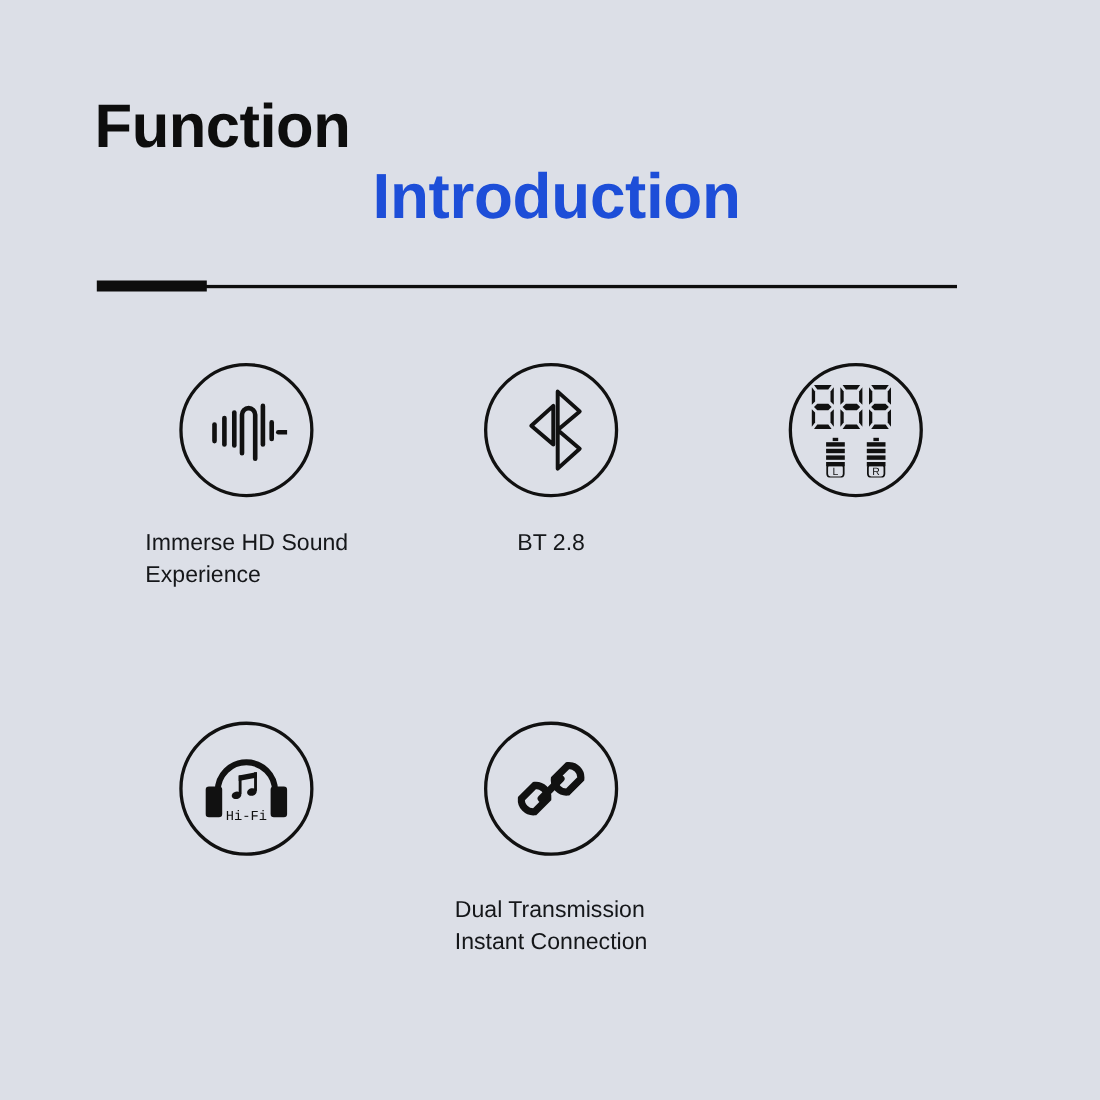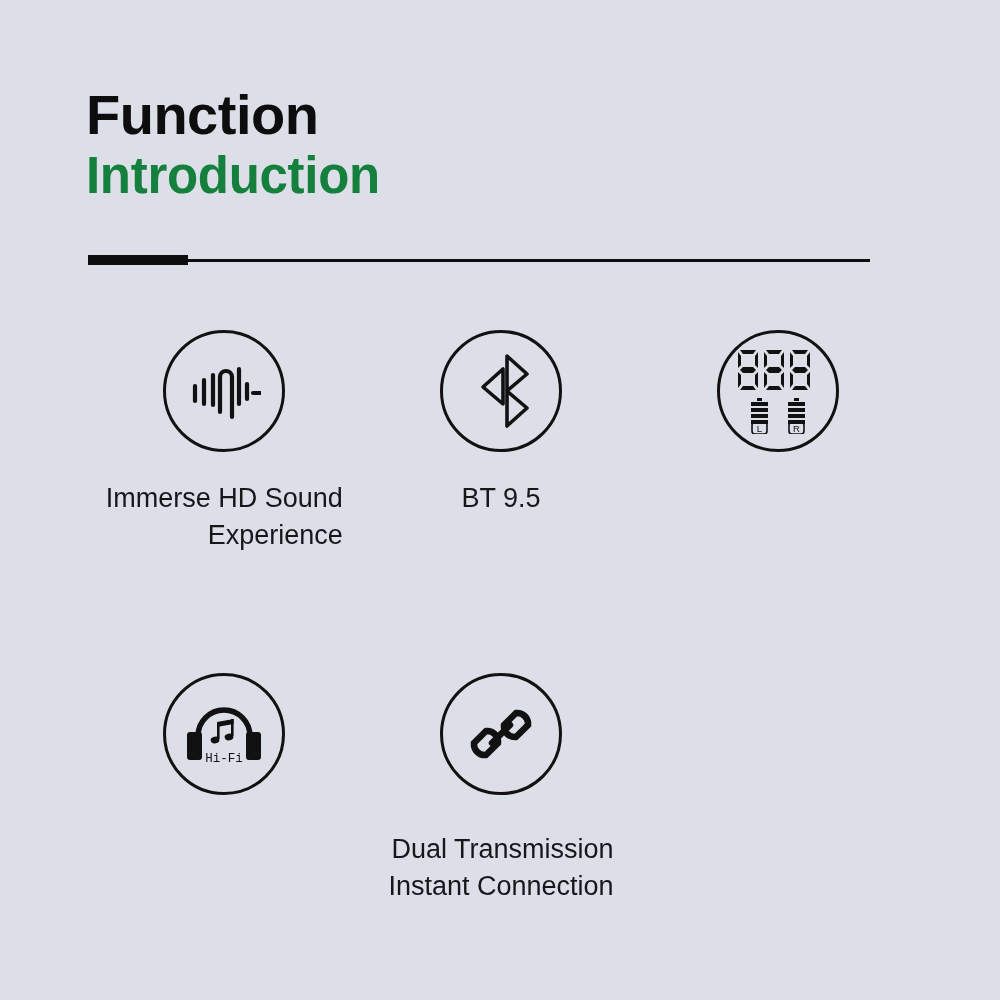--- a/index.html
+++ b/index.html
@@ -32,27 +32,28 @@
   }
   .heading-line1 {
     font-size: 56px;
     font-weight: bold;
     line-height: 1.05;
     letter-spacing: -0.5px;
     color: #0d0d0d;
     white-space: nowrap;
   }
   .heading-line2 {
-    font-size: 51px;
+    font-size: 58px;
     font-weight: bold;
     line-height: 1.12;
     letter-spacing: -0.3px;
-    color: #15803d;
+    color: #1d4ed8;
     white-space: nowrap;
     margin-top: 2px;
+    text-align: center;
   }
 
   
   .divider {
     position: absolute;
     left: 88px;
     top: 255px;
     width: 782px;
     height: 10px;
   }
@@ -94,22 +95,22 @@
     border: 3.5px solid #111111;
     border-radius: 50%;
     display: flex;
     align-items: center;
     justify-content: center;
     box-sizing: border-box;
     background: transparent;
   }
   .caption {
     margin-top: 28px;
-    text-align: right;
-    font-size: 27px;
+    text-align: left;
+    font-size: 21px;
     line-height: 1.38;
     color: #15171a;
     white-space: pre-line;
     font-weight: normal;
   }
   .row2 .caption {
     margin-top: 36px;
   }
   .icon-svg {
     display: block;
@@ -158,21 +159,21 @@
       <div class="icon-circle">
         <span>
           <svg class="icon-svg" width="72" height="78" viewBox="0 0 72 78">
             <g fill="none" stroke="#111111" stroke-width="3.6" stroke-linejoin="round" stroke-linecap="round">
               <path d="M 42 39 L 42 4 L 62 22 L 42 39 L 62 56 L 42 74 L 42 39"></path>
               <path d="M 38 17 L 38 52 L 18 35 L 38 17"></path>
             </g>
           </svg>
         </span>
       </div>
-      <div class="caption">BT 9.5</div>
+      <div class="caption">BT 2.8</div>
     </div>
 
     <div class="cell">
       <div class="icon-circle">
         <span>
           <svg class="icon-svg" width="84" height="86" viewBox="0 0 84 86">
             <g fill="#111111">
 
               <g transform="translate(2,0)">
                 <polygon points="2,2 18,2 15,6 5,6"></polygon>

